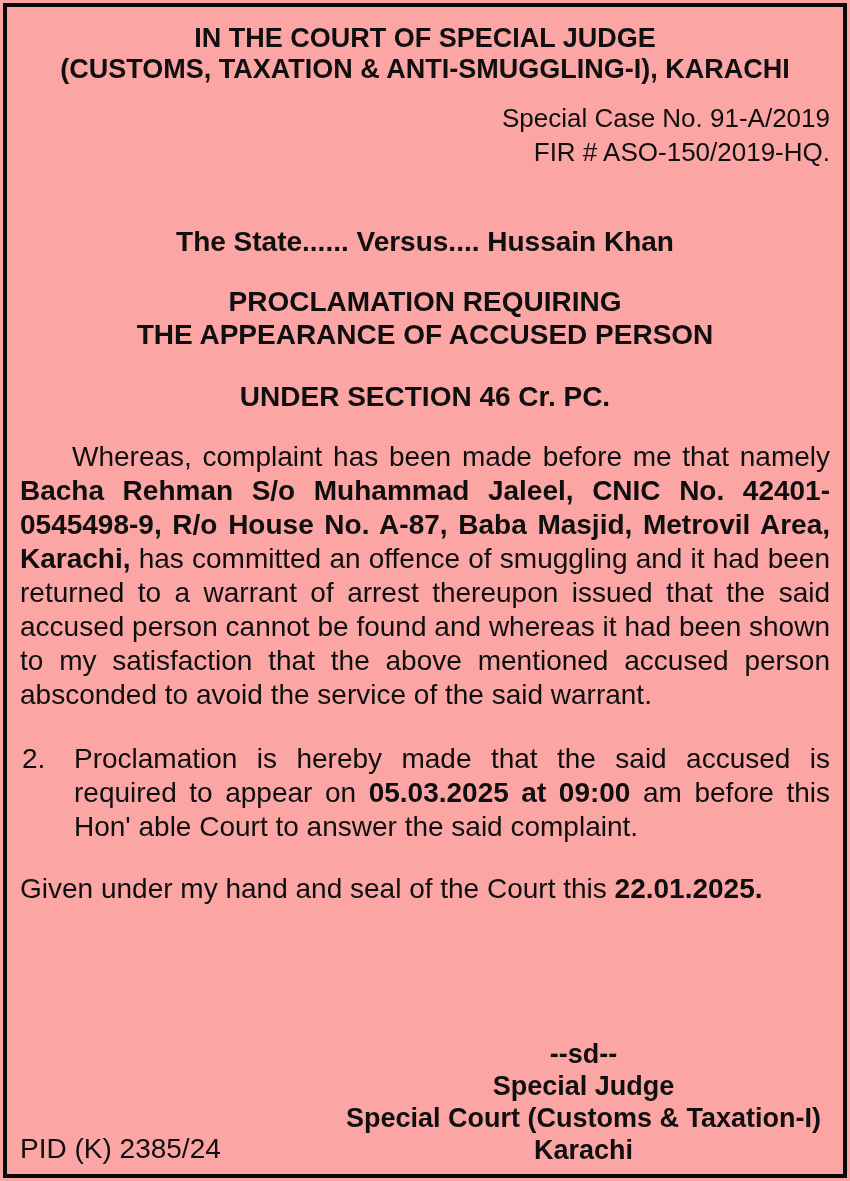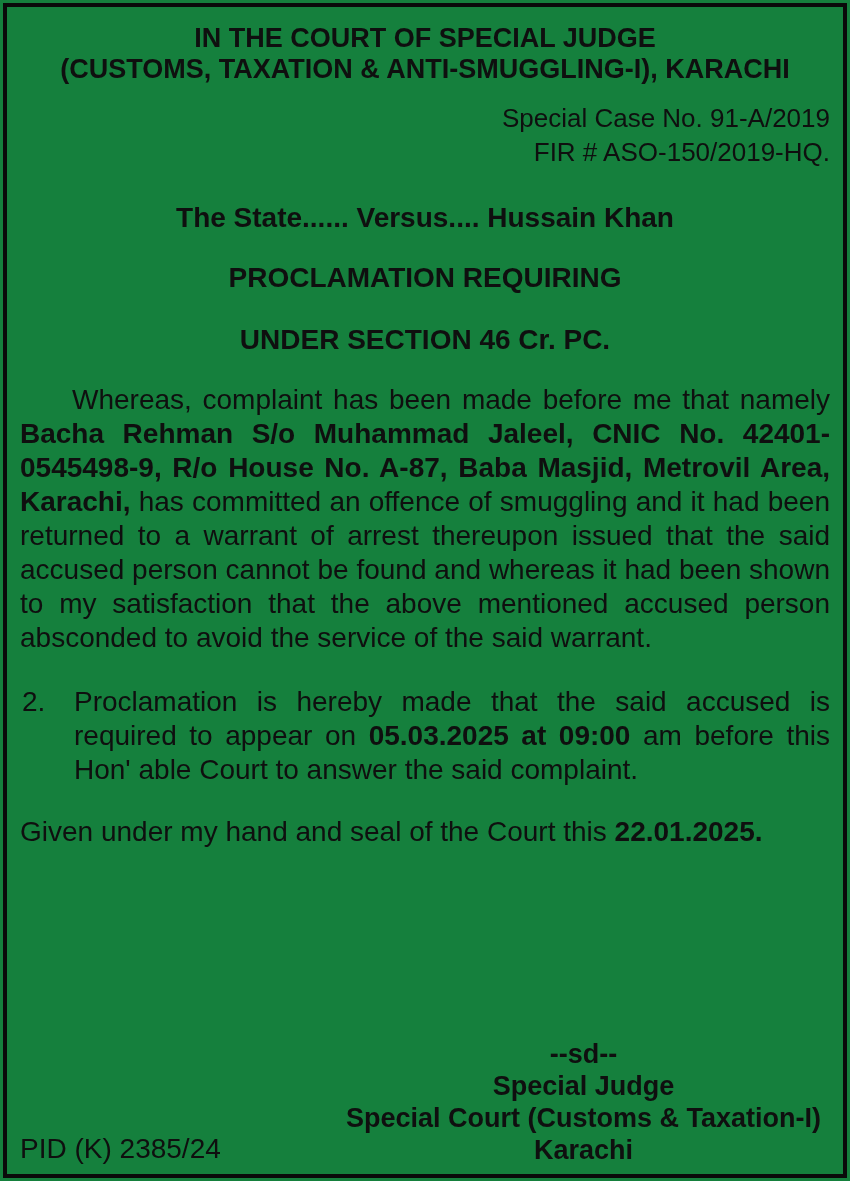--- a/index.html
+++ b/index.html
@@ -5,21 +5,21 @@
   * { box-sizing: border-box; }
   html, body {
     margin: 0;
     padding: 0;
     background: #ffffff;
   }
   .page {
     width: 850px;
     height: 1181px;
     position: relative;
-    background: #15803d;
+    background: #fca5a5;
     color: #0f0f0f;
     font-family: "Liberation Sans", "DejaVu Sans", sans-serif;
     overflow: hidden;
   }
   .frame {
     position: absolute;
     left: 3px; top: 3px; right: 3px; bottom: 3px;
     border: 4px solid #0a0a0a;
     padding: 16px 13px 10px 13px;
     overflow: hidden;
@@ -35,21 +35,21 @@
   }
   .case-info {
     margin-top: 16px;
     text-align: right;
     font-size: 26px;
     line-height: 34px;
   }
   .u { }
 
   .parties {
-    margin-top: 32px;
+    margin-top: 56px;
     text-align: center;
     font-weight: bold;
     font-size: 28px;
     line-height: 34px;
   }
   .proc-heading {
     margin-top: 26px;
     text-align: center;
     font-weight: bold;
     font-size: 28px;
@@ -117,20 +117,21 @@
 
     <div class="case-info">
       <div><span class="u">Special Case No. 91-A/2019</span></div>
       <div><span class="u">FIR # ASO-150/2019-HQ.</span></div>
     </div>
 
     <div class="parties">The State...... Versus.... Hussain Khan</div>
 
     <div class="proc-heading">
       <div><span class="u">PROCLAMATION REQUIRING</span></div>
+      <div><span class="u">THE APPEARANCE OF ACCUSED PERSON</span></div>
     </div>
 
     <div class="section-heading"><span class="u">UNDER SECTION 46 Cr. PC.</span></div>
 
     <p class="body-text para1"><span>Whereas, complaint has been made before me that namely </span><span class="bold">Bacha Rehman S/o Muhammad Jaleel, CNIC No. 42401-0545498-9, R/o House No. A-87, Baba Masjid, Metrovil Area, Karachi,</span><span> has committed an offence of smuggling and it had been returned to a warrant of arrest thereupon issued that the said accused person cannot be found and whereas it had been shown to my satisfaction that the above mentioned accused person absconded to avoid the service of the said warrant.</span></p>
 
     <p class="body-text item"><span class="num">2.</span><span>Proclamation is hereby made that the said accused is required to appear on </span><span class="bold">05.03.2025 at 09:00</span><span> am before this Hon' able Court to answer the said complaint.</span></p>
 
     <p class="body-text closing"><span>Given under my hand and seal of the Court this </span><span class="bold">22.01.2025.</span></p>
 

